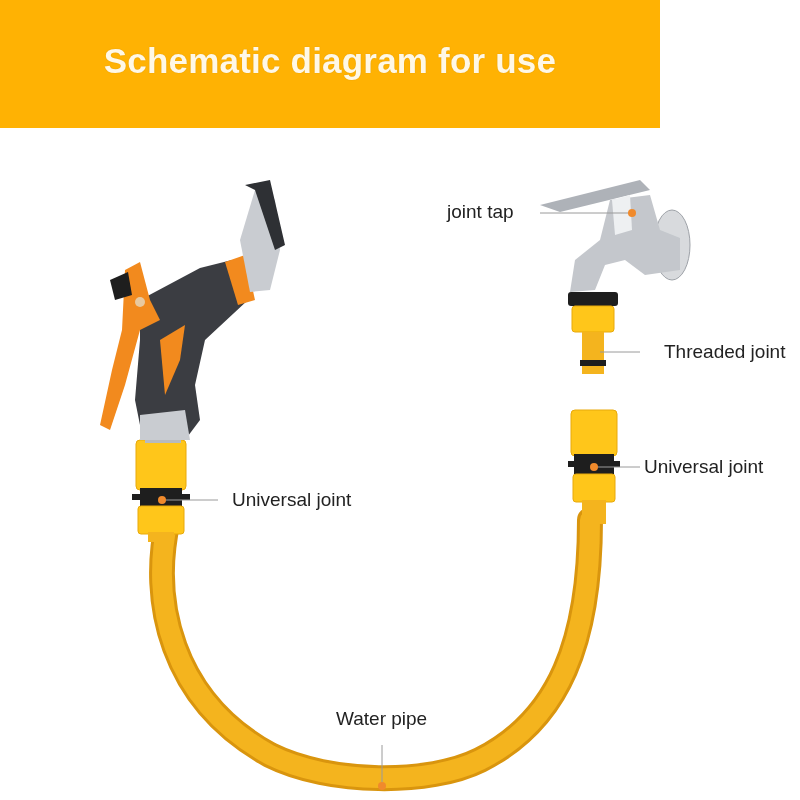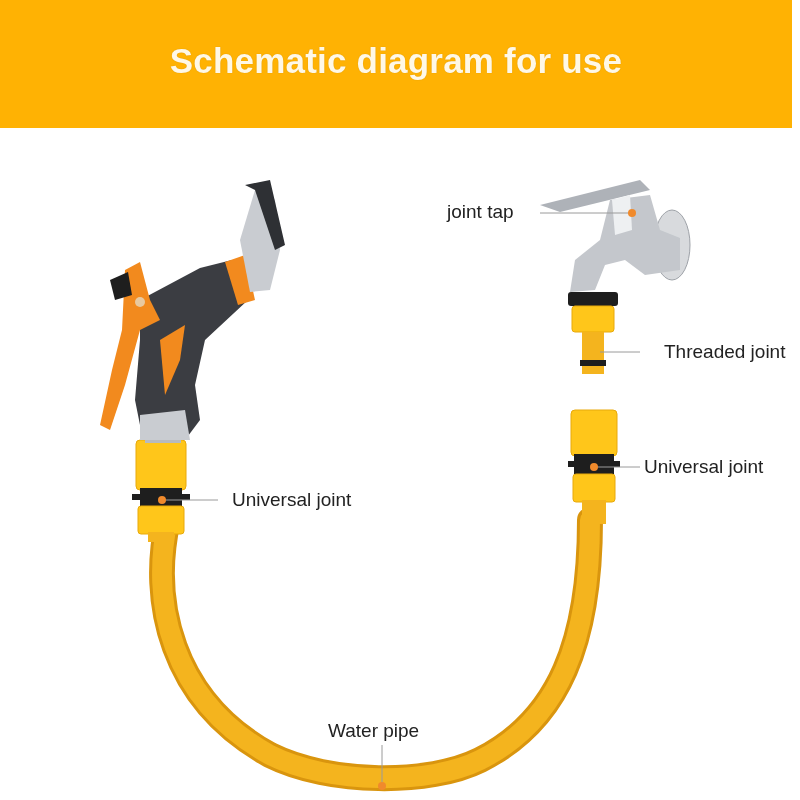--- a/index.html
+++ b/index.html
@@ -1,17 +1,17 @@
 <!DOCTYPE html>
 <html><head>
 <meta charset="utf-8">
 <style>
   html, body { margin: 0; padding: 0; }
   body { width: 800px; height: 800px; background: #ffffff; position: relative; overflow: hidden; font-family: "Liberation Sans", sans-serif; }
-  .banner { position: absolute; left: 0; top: 0; width: 792px; height: 128px; background: #ffb203; display: flex; align-items: center; justify-content: center; text-align: right; }
+  .banner { position: absolute; left: 0; top: 0; width: 660px; height: 128px; background: #ffb203; display: flex; align-items: center; justify-content: center; text-align: right; }
   .banner-title { color: #fff8e6; font-weight: bold; font-size: 35px; letter-spacing: 0.2px; margin-top: -6px; text-shadow: 0 0 1px rgba(120,80,0,0.35); }
   .label { position: absolute; font-size: 19px; color: #222222; white-space: nowrap; }
   svg.art { position: absolute; left: 0; top: 0; }
 </style>
 </head>
 <body>
 
 <div class="banner">
   <div class="banner-title">Schematic diagram for use</div>
 </div>
@@ -74,13 +74,13 @@
     <circle cx="162" cy="500" r="4" fill="#f08a2c"></circle>
     <line x1="382" y1="745" x2="382" y2="785" stroke="#9a9a9a" stroke-width="1"></line>
     <circle cx="382" cy="786" r="4" fill="#f08a2c"></circle>
   </g>
 </svg>
 
 <div class="label" style="left:447px; top:201px;">joint tap</div>
 <div class="label" style="left:664px; top:341px;">Threaded joint</div>
 <div class="label" style="left:644px; top:456px;">Universal joint</div>
 <div class="label" style="left:232px; top:489px;">Universal joint</div>
-<div class="label" style="left:328px; top:708px;margin-top:12px;">Water pipe</div>
+<div class="label" style="left:336px; top:708px;">Water pipe</div>
 
 </body></html>

